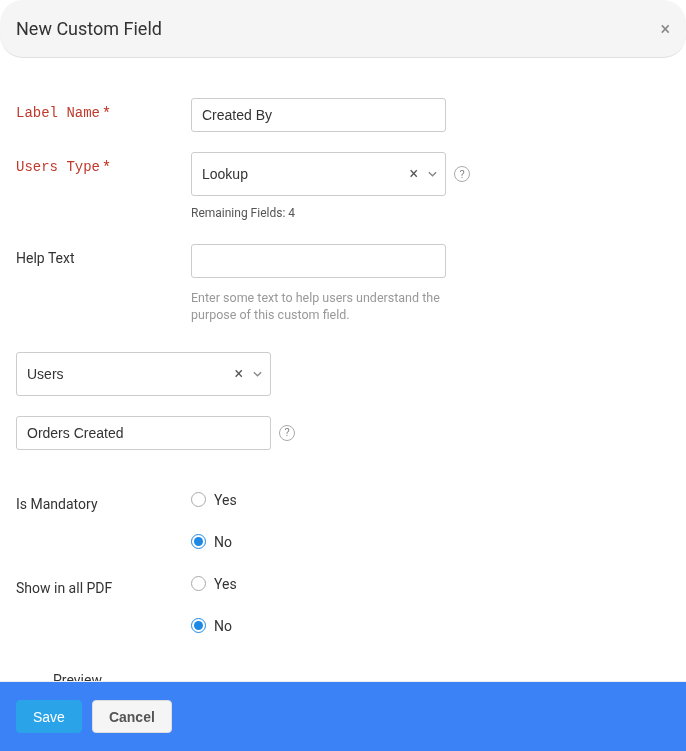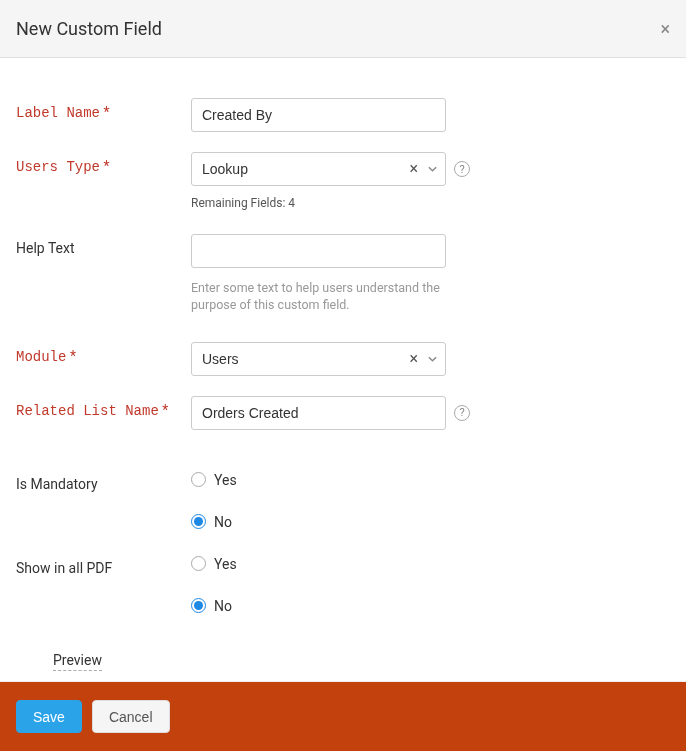--- a/index.html
+++ b/index.html
@@ -12,20 +12,21 @@
     height: 751px;
     overflow: hidden;
   }
   .dialog-header {
     background: #f5f5f5;
     border-bottom: 1px solid #e0e0e0;
     padding: 18px 16px 18px 16px;
     display: flex;
     justify-content: space-between;
     align-items: center;
+    border-radius: 23px;
   }
   .dialog-title {
     font-size: 18px;
     font-weight: 400;
     color: #333;
   }
   .close-icon {
     color: #888;
     cursor: pointer;
     font-size: 18px;
@@ -65,21 +66,21 @@
     font-size: 14px;
     color: #333;
     outline: none;
   }
   .select-wrap {
     position: relative;
     width: 255px;
   }
   .select-input {
     width: 100%;
-    height: 34px;
+    height: 44px;
     border: 1px solid #ccc;
     border-radius: 3px;
     padding: 0 50px 0 10px;
     font-size: 14px;
     color: #333;
     outline: none;
     background: #fff;
   }
   .select-chevron {
     position: absolute;
@@ -198,39 +199,40 @@
   }
   .footer {
     border-top: 1px solid #eee;
     padding: 18px 16px;
     display: flex;
     gap: 10px;
     position: absolute;
     bottom: 0;
     left: 0;
     right: 0;
-    background: #c2410c;
+    background: #3b82f6;
   }
   .btn {
     height: 33px;
     padding: 0 16px;
     border-radius: 4px;
     font-size: 14px;
     cursor: pointer;
     border: 1px solid transparent;
   }
   .btn-primary {
     background: #2aa3e8;
     color: #fff;
     border-color: #2aa3e8;
   }
   .btn-secondary {
     background: #f5f5f5;
     color: #555;
     border-color: #ddd;
+    font-weight: bold;
   }
   .chevron-svg {
     width: 11px;
     height: 11px;
   }
 </style>
 </head>
 <body>
 
 <div class="dialog-header">
@@ -284,42 +286,34 @@
     </div>
   </div>
   <div class="form-row" style="margin-bottom:28px;">
     <div class="form-label-col"></div>
     <div class="form-input-col">
       <div class="hint">Enter some text to help users understand the purpose of this custom field.</div>
     </div>
   </div>
 
   <div class="form-row">
-    <div class="form-label-col">
-      <span class="form-label req">Module</span>
-      <span class="req-star">*</span>
-    </div>
     <div class="form-input-col">
       <div class="select-wrap">
         <input class="select-input" type="text" readonly="" value="Users" style="">
         <span class="select-clear">×</span>
         <span class="select-chevron">
           <svg class="chevron-svg" viewBox="0 0 12 12">
               <path d="M2 4 L6 8 L10 4" fill="none" stroke="#888" stroke-width="1.5"></path>
             </svg>
         </span>
       </div>
     </div>
   </div>
 
   <div class="form-row">
-    <div class="form-label-col">
-      <span class="form-label req">Related List Name</span>
-      <span class="req-star">*</span>
-    </div>
     <div class="form-input-col">
       <input class="text-input" type="text" value="Orders Created" style="">
       <div class="help-icon">?</div>
     </div>
   </div>
 
   <div class="form-row" style="margin-bottom:24px;margin-top:40px;">
     <div class="form-label-col">
       <span class="form-label">Is Mandatory</span>
     </div>

